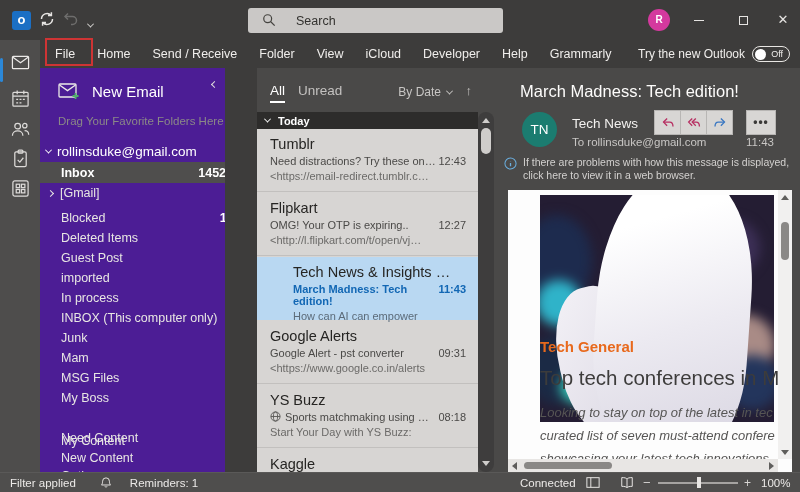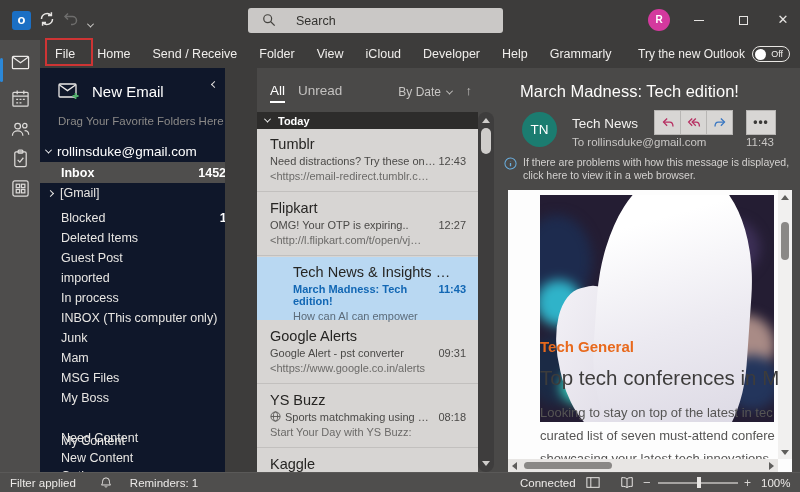--- a/index.html
+++ b/index.html
@@ -33,21 +33,21 @@
   .toggle .t-label { position:absolute; right:6px; top:2px; font-size:9px; color:#f0eeec; }
   .annotation-box { left:45px; top:38px; width:48px; height:28px; border:2.5px solid #ce3434; z-index:50; pointer-events:none; }
 
   
   .rail { left:0; top:40px; width:40px; height:432px; background:#4e4d4c; }
   .rail-item { position:absolute; left:0; width:40px; height:28px; display:flex; align-items:center; justify-content:center; color:#dddbd9; }
   .rail-item svg { width:19px; height:19px; }
   .rail-sel-bar { position:absolute; left:0; top:2px; width:3px; height:24px; background:#2b88d8; border-radius:2px; }
 
   
-  .folderpane { left:40px; top:68px; width:185px; height:404px; background:#0f172a; overflow:hidden; }
+  .folderpane { left:40px; top:68px; width:185px; height:404px; background:#4c1d95; overflow:hidden; }
   .collapse-arrow { position:absolute; right:8px; top:5px; color:#e1dfdd; }
   .new-email { position:absolute; left:18px; top:14px; display:flex; align-items:center; gap:12px; color:#fff; font-size:15px; }
   .new-email svg { width:22px; height:19px; }
   .drag-hint { position:absolute; left:18px; top:47px; font-size:11.5px; color:#8b8987; }
   .account-row { position:absolute; left:6px; top:76px; color:#fff; font-size:13.5px; display:flex; align-items:center; gap:6px; }
   .inbox-row { position:absolute; left:0; top:94px; width:201px; height:21px; background:#4f4e4d;
                color:#fff; font-weight:bold; font-size:12.5px; display:flex; align-items:center; padding:0 8px 0 21px; }
   .inbox-row .count { margin-left:auto; }
   .gmail-row { position:absolute; left:8px; top:118px; color:#e8e6e3; font-size:12.5px; display:flex; align-items:center; gap:7px; }
   .folder-row { position:absolute; left:0; width:201px; height:20px; color:#e8e6e3; font-size:12.5px;
@@ -105,21 +105,21 @@
   .mailcard { position:absolute; left:14px; top:122px; width:284px; height:282px; background:#fdfdfd; overflow:hidden; }
   .photo { position:absolute; left:32px; top:5px; width:234px; height:227px; background:#241d33; overflow:hidden; }
   .photo .bg-blur { position:absolute; inset:-10px; filter:blur(6px); }
   .blob { position:absolute; border-radius:50%; }
   .shirt { position:absolute; left:24%; top:-10%; width:66%; height:125%; background:linear-gradient(160deg,#ffffff 20%,#eceaf1 55%,#dcd9e4 90%);
            border-radius:46% 42% 34% 38%; transform:rotate(4deg); }
   .shirt2 { position:absolute; left:8%; top:40%; width:34%; height:66%; background:linear-gradient(135deg,#f4f2f7,#dbd8e3);
             border-radius:50% 40% 30% 45%; transform:rotate(-14deg); }
   .category { position:absolute; left:32px; top:148px; color:#e8691c; font-weight:bold; font-size:15px; }
   .headline { position:absolute; left:32px; top:176px; color:#3d3c3b; font-size:20.5px; white-space:nowrap; }
-  .bodyline { position:absolute; left:32px; color:#565554; font-size:13px; white-space:nowrap; }
+  .bodyline { position:absolute; left:32px; color:#565554; font-size:13px; white-space:nowrap;font-style:italic; }
 
   .v-scroll { position:absolute; right:0; top:0; width:14px; height:269px; background:#f1f0ef; }
   .v-scroll .thumb { position:absolute; left:3px; top:32px; width:8px; height:38px; background:#8a8886; border-radius:4px; }
   .v-scroll .tri-up { border-bottom-color:#5f5e5c; left:3px; top:5px; }
   .v-scroll .tri-down { border-top-color:#5f5e5c; left:3px; bottom:4px; }
   .h-scroll { position:absolute; left:0; bottom:0; width:270px; height:13px; background:#e8e6e4; }
   .h-scroll .thumb { position:absolute; left:16px; top:3px; width:88px; height:7px; background:#8a8886; border-radius:4px; }
   .tri-left { width:0; height:0; border-top:4px solid transparent; border-bottom:4px solid transparent; border-right:5px solid #5f5e5c; position:absolute; left:4px; top:3px; }
   .tri-right { width:0; height:0; border-top:4px solid transparent; border-bottom:4px solid transparent; border-left:5px solid #5f5e5c; position:absolute; right:4px; top:3px; }
 

